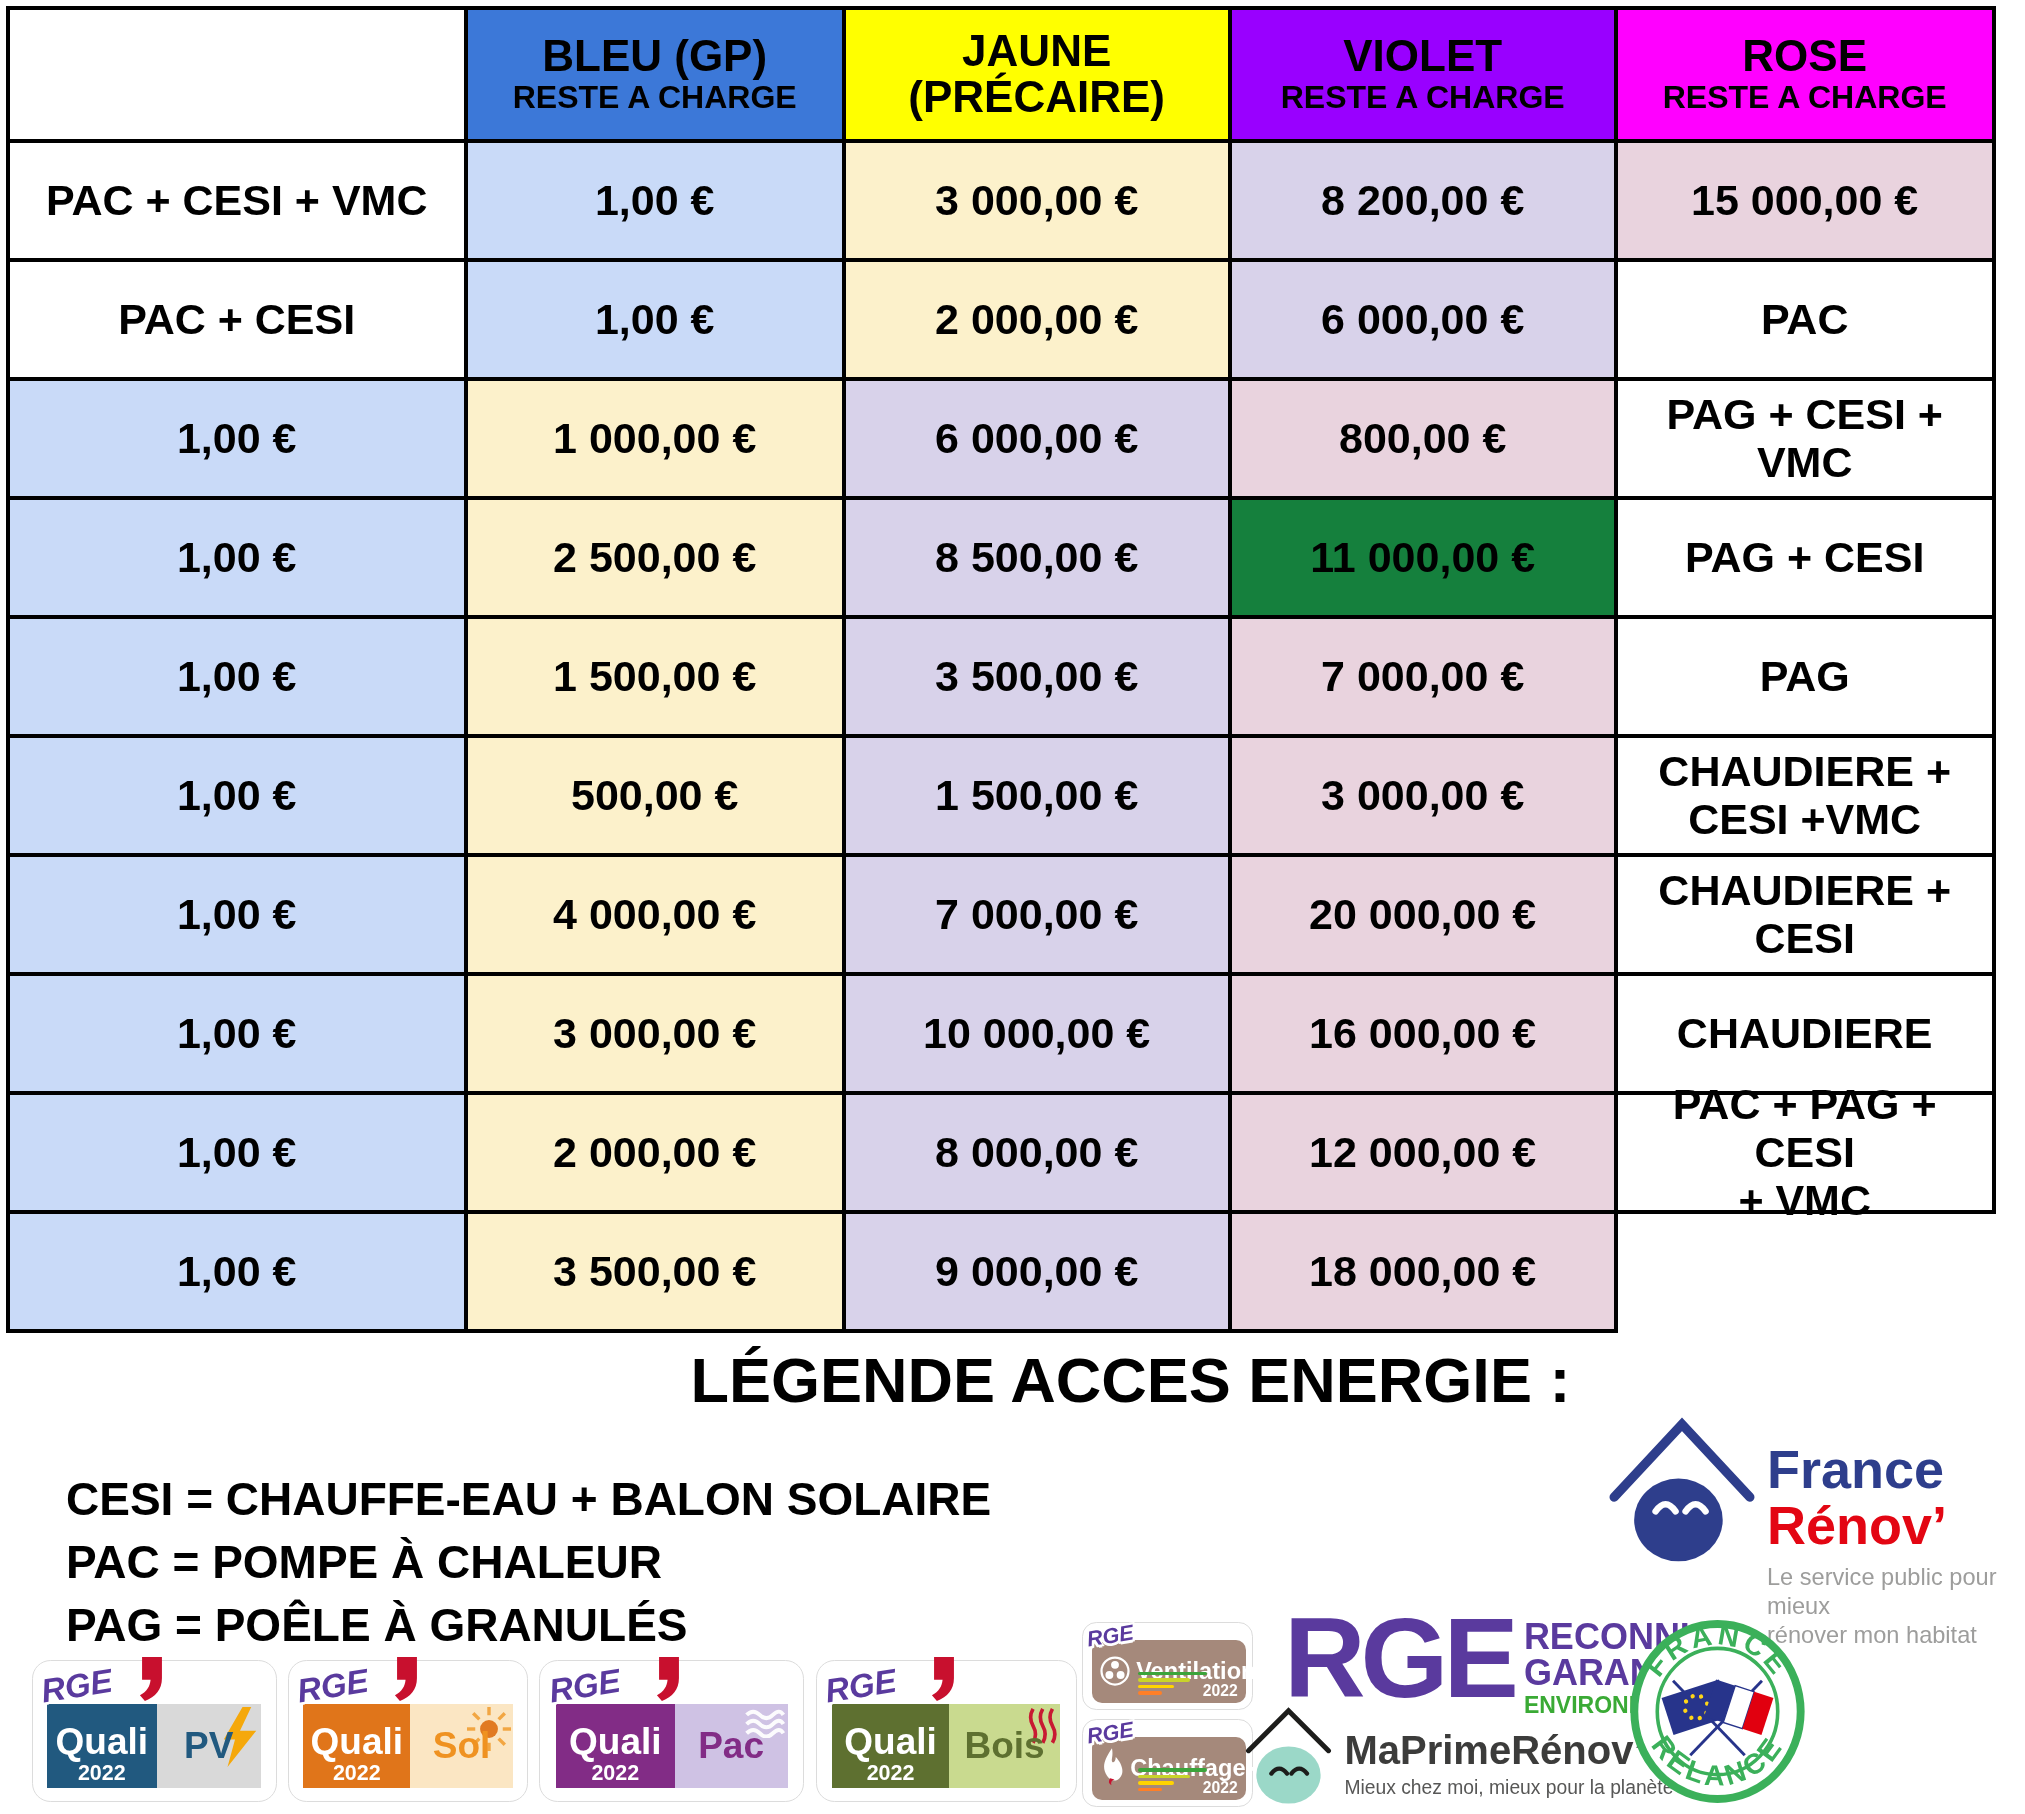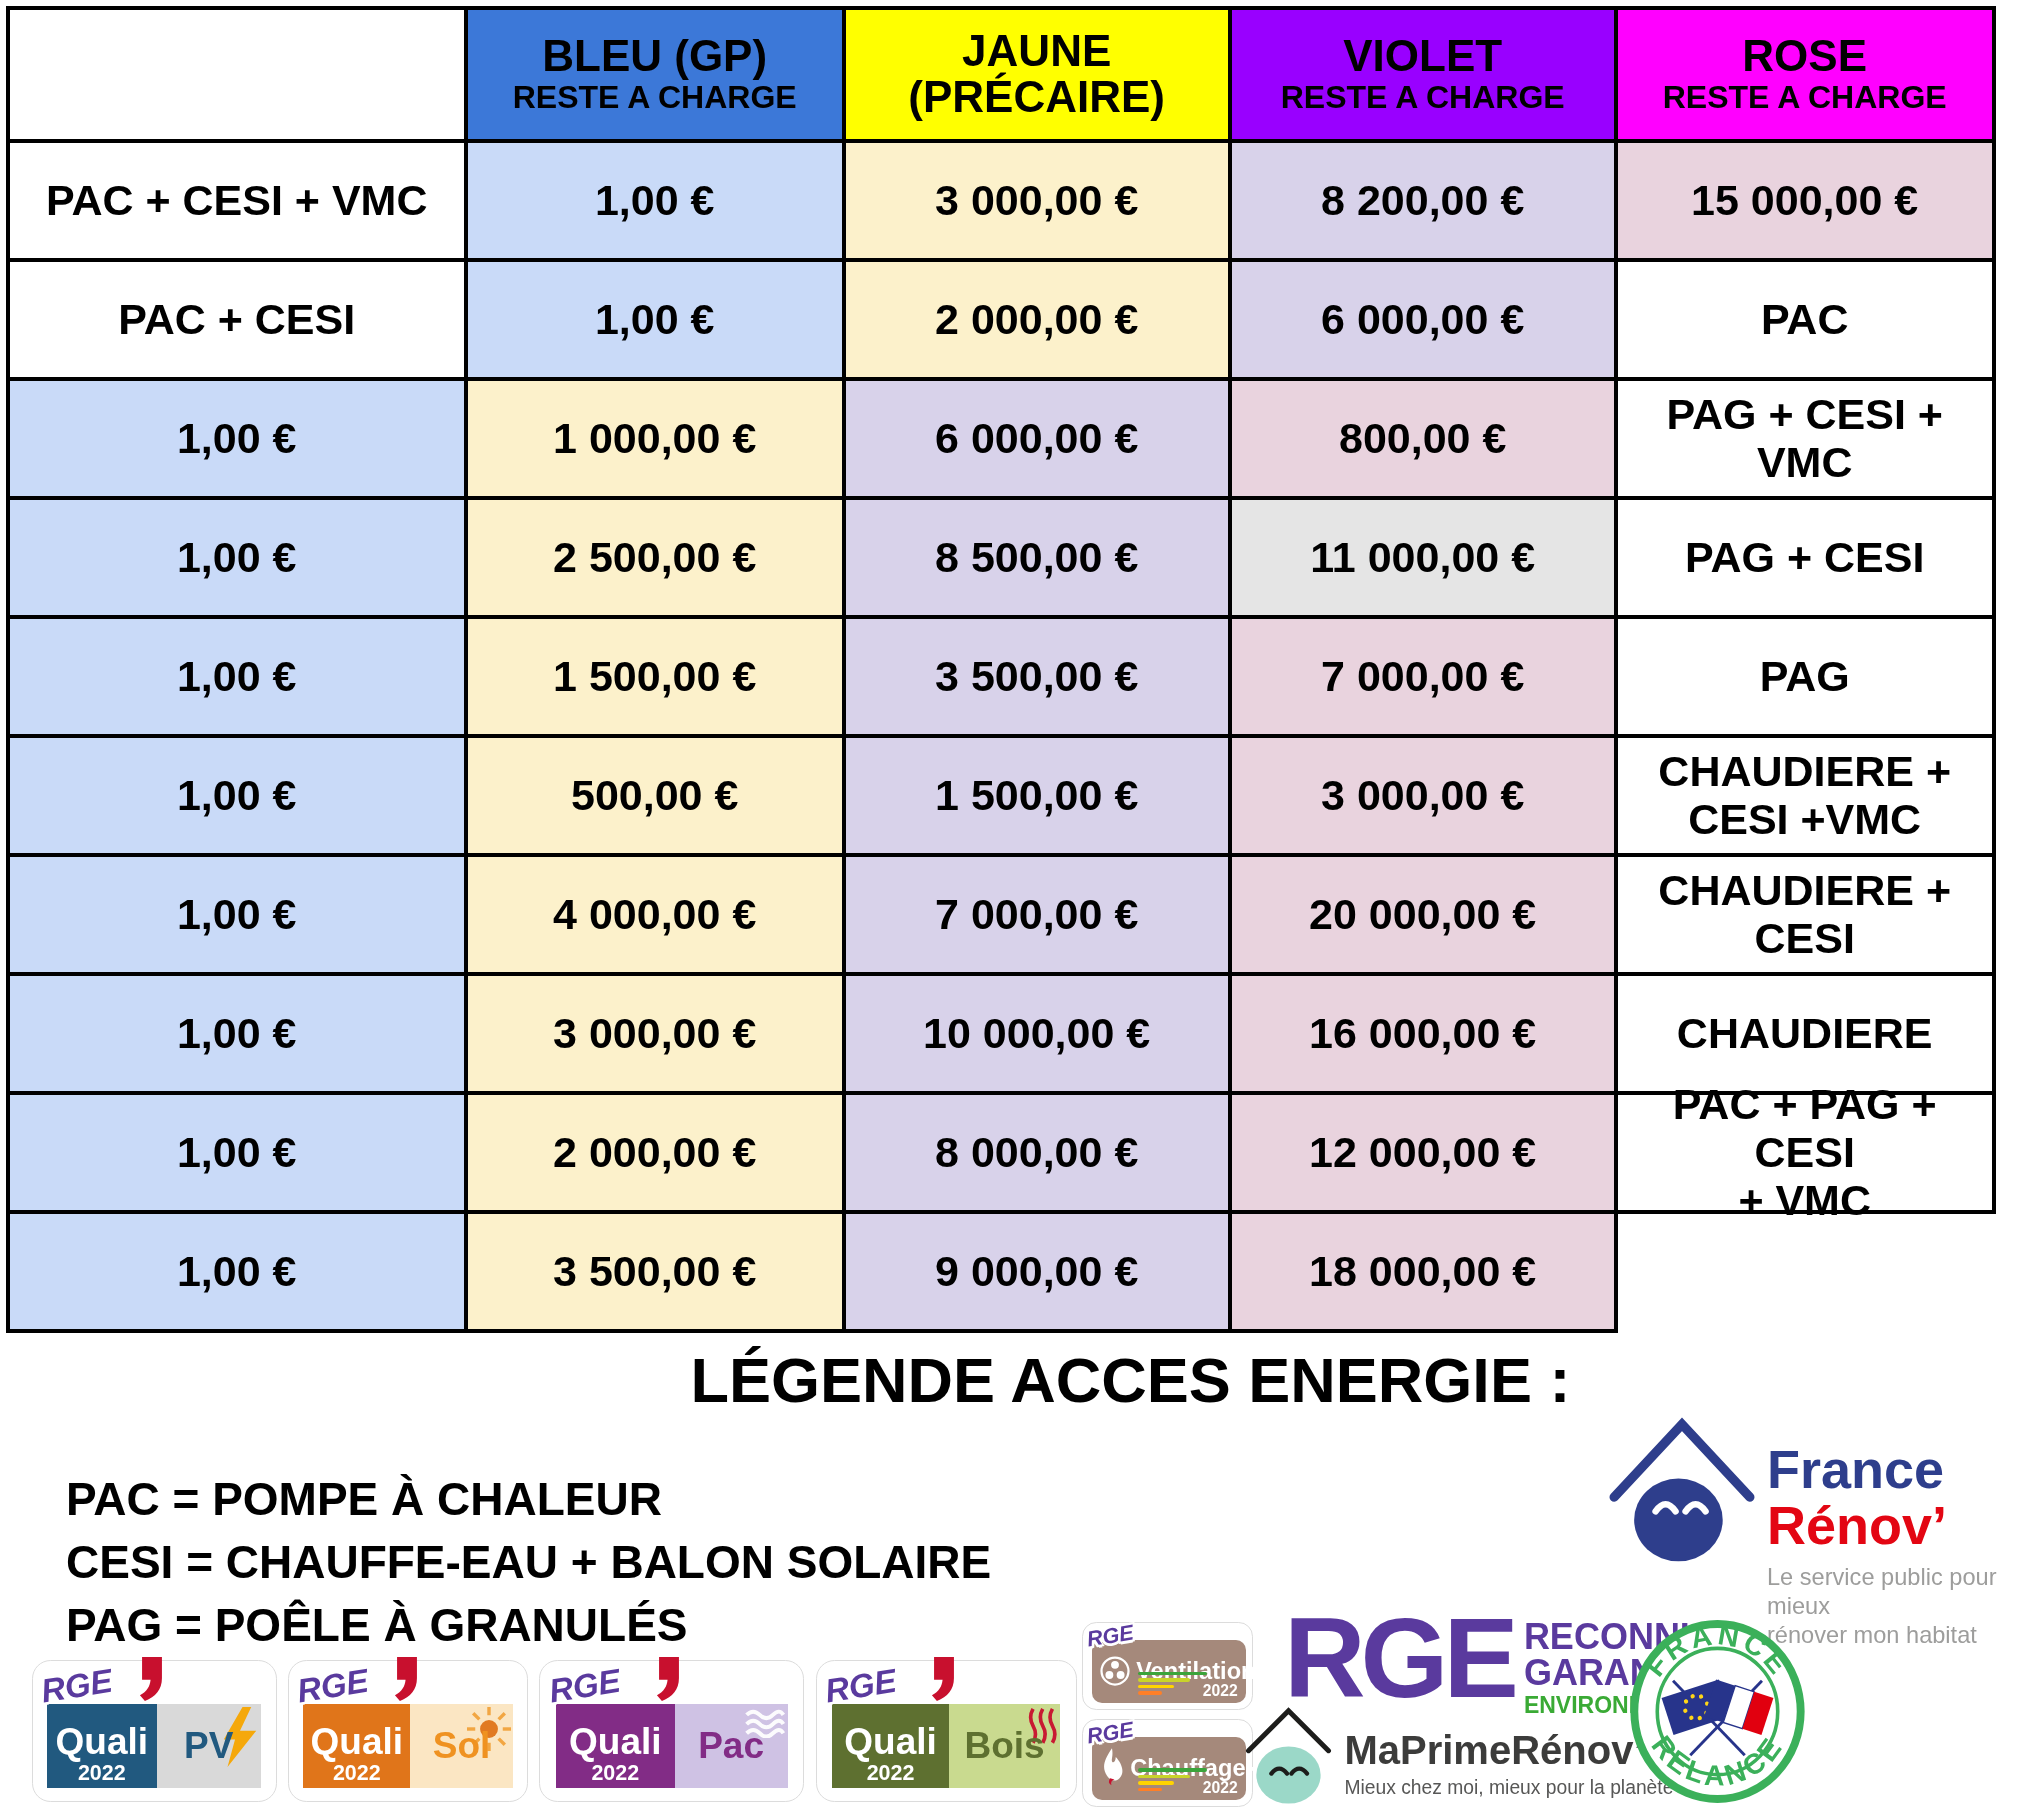--- a/index.html
+++ b/index.html
@@ -173,21 +173,21 @@
     </div>
     <div class="cell val" style="background: rgb(201, 218, 248);">
       <span class="valtext">1,00 €</span>
     </div>
     <div class="cell val" style="background: rgb(252, 241, 203);">
       <span class="valtext">2 500,00 €</span>
     </div>
     <div class="cell val" style="background: rgb(216, 210, 234);">
       <span class="valtext">8 500,00 €</span>
     </div>
-    <div class="cell val" style="background: #e5e5e5;">
+    <div class="cell val" style="background: #15803d;">
       <span class="valtext">11 000,00 €</span>
     </div>
     <div class="cell rowlab">
       <div class="labline">PAG + CESI</div>
     </div>
     <div class="cell val" style="background: rgb(201, 218, 248);">
       <span class="valtext">1,00 €</span>
     </div>
     <div class="cell val" style="background: rgb(252, 241, 203);">
       <span class="valtext">1 500,00 €</span>
@@ -273,22 +273,22 @@
     <div class="cell val" style="background: rgb(216, 210, 234);">
       <span class="valtext">9 000,00 €</span>
     </div>
     <div class="cell val" style="background: rgb(233, 211, 222);">
       <span class="valtext">18 000,00 €</span>
     </div>
   </div>
 
 <div id="legend-title">LÉGENDE ACCES ENERGIE :</div>
 <div id="legend-items">
+    <div class="legend-item">CESI = CHAUFFE-EAU + BALON SOLAIRE</div>
     <div class="legend-item">PAC = POMPE À CHALEUR</div>
-    <div class="legend-item">CESI = CHAUFFE-EAU + BALON SOLAIRE</div>
     <div class="legend-item">PAG = POÊLE À GRANULÉS</div>
   </div>
 
 <div id="france-renov">
   <span>
     <svg width="150" height="179" viewBox="0 0 210 250">
       <path d="M10 130 L105 28 L200 130" stroke="#2E3E8C" stroke-width="13" fill="none" stroke-linecap="round"></path>
       <ellipse cx="100" cy="162" rx="62" ry="58" fill="#2E3E8C"></ellipse>
       <path d="M68 150 q14 -20 28 0" stroke="#fff" stroke-width="9" fill="none" stroke-linecap="round"></path>
       <path d="M110 150 q14 -20 28 0" stroke="#fff" stroke-width="9" fill="none" stroke-linecap="round"></path>

